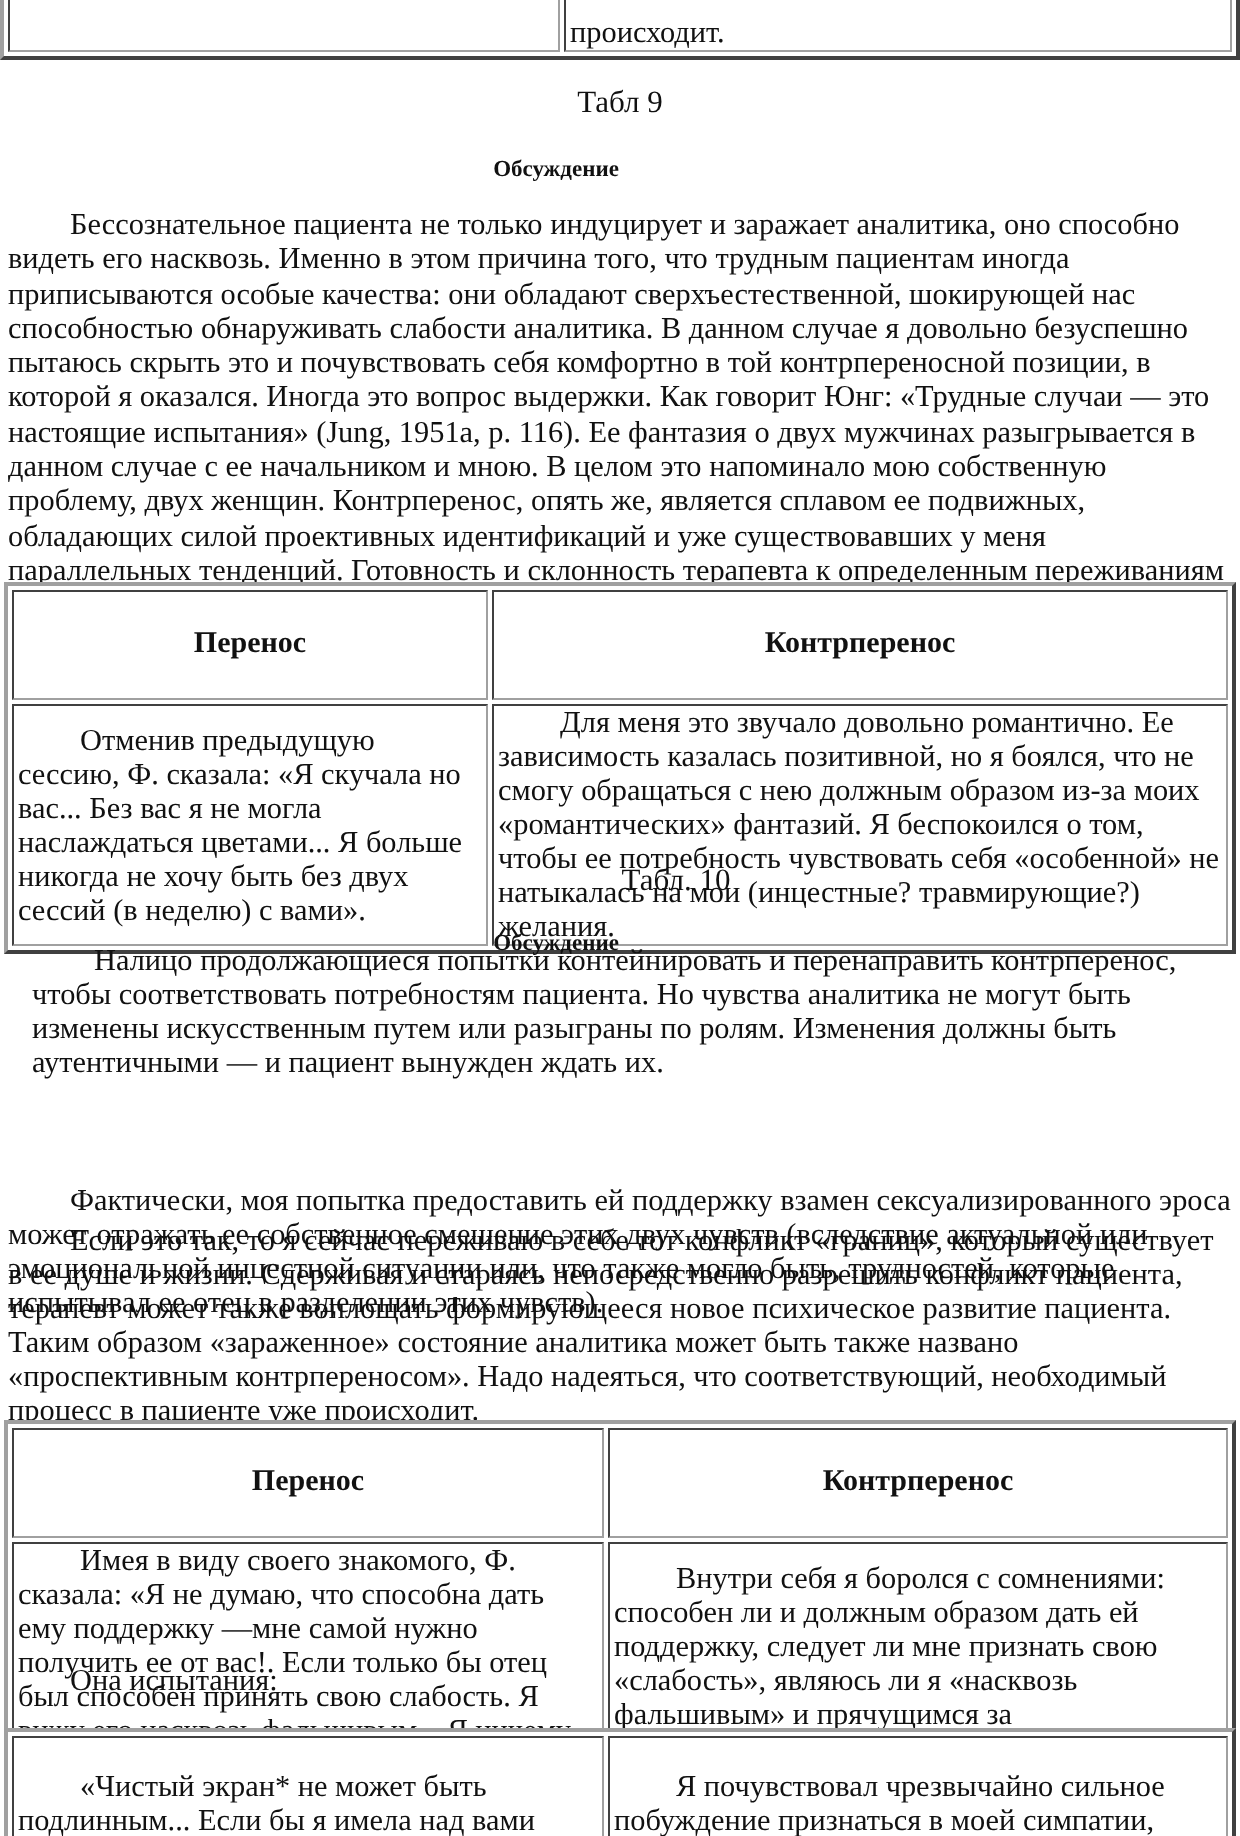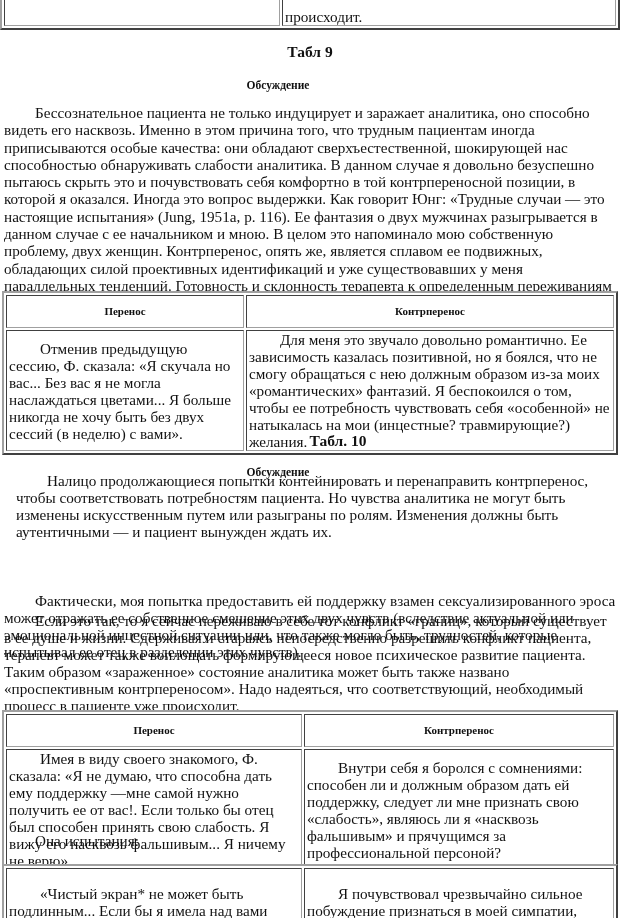--- a/index.html
+++ b/index.html
@@ -14,24 +14,24 @@
     border: 2px solid; border-color: #a0a0a0 #404040 #404040 #a0a0a0;
     background: #ffffff;
   }
   table.bt td {
     border: 1px solid; border-color: #404040 #a0a0a0 #a0a0a0 #404040;
     padding: 0 2px; vertical-align: top;
     font-size: 15.2px; line-height: 17px;
   }
   table.bt th {
     border: 1px solid; border-color: #404040 #a0a0a0 #a0a0a0 #404040;
-    font-weight: bold; font-size: 11px; padding: 7px 2px; height: 17px;
+    font-weight: bold; font-size: 15px; padding: 18px 2px; height: 17px;
     text-align: center;
   }
-  .tabl-label { width: 620px; text-align: center; font-size: 15.5px; font-weight: bold; }
+  .tabl-label { width: 620px; text-align: center; font-size: 15.5px; }
   .disc { width: 556px; text-align: center; font-weight: bold; font-size: 11.5px; }
   .para { left: 4px; width: 612px; text-indent: 31px; }
   .ind { text-indent: 31px; margin-top: 44px; }
   .mid { vertical-align: middle !important; }
 </style>
 </head>
 <body>
 
 <table class="bt" style="left:0px; top:-6px; width:620px;">
   <tbody>

